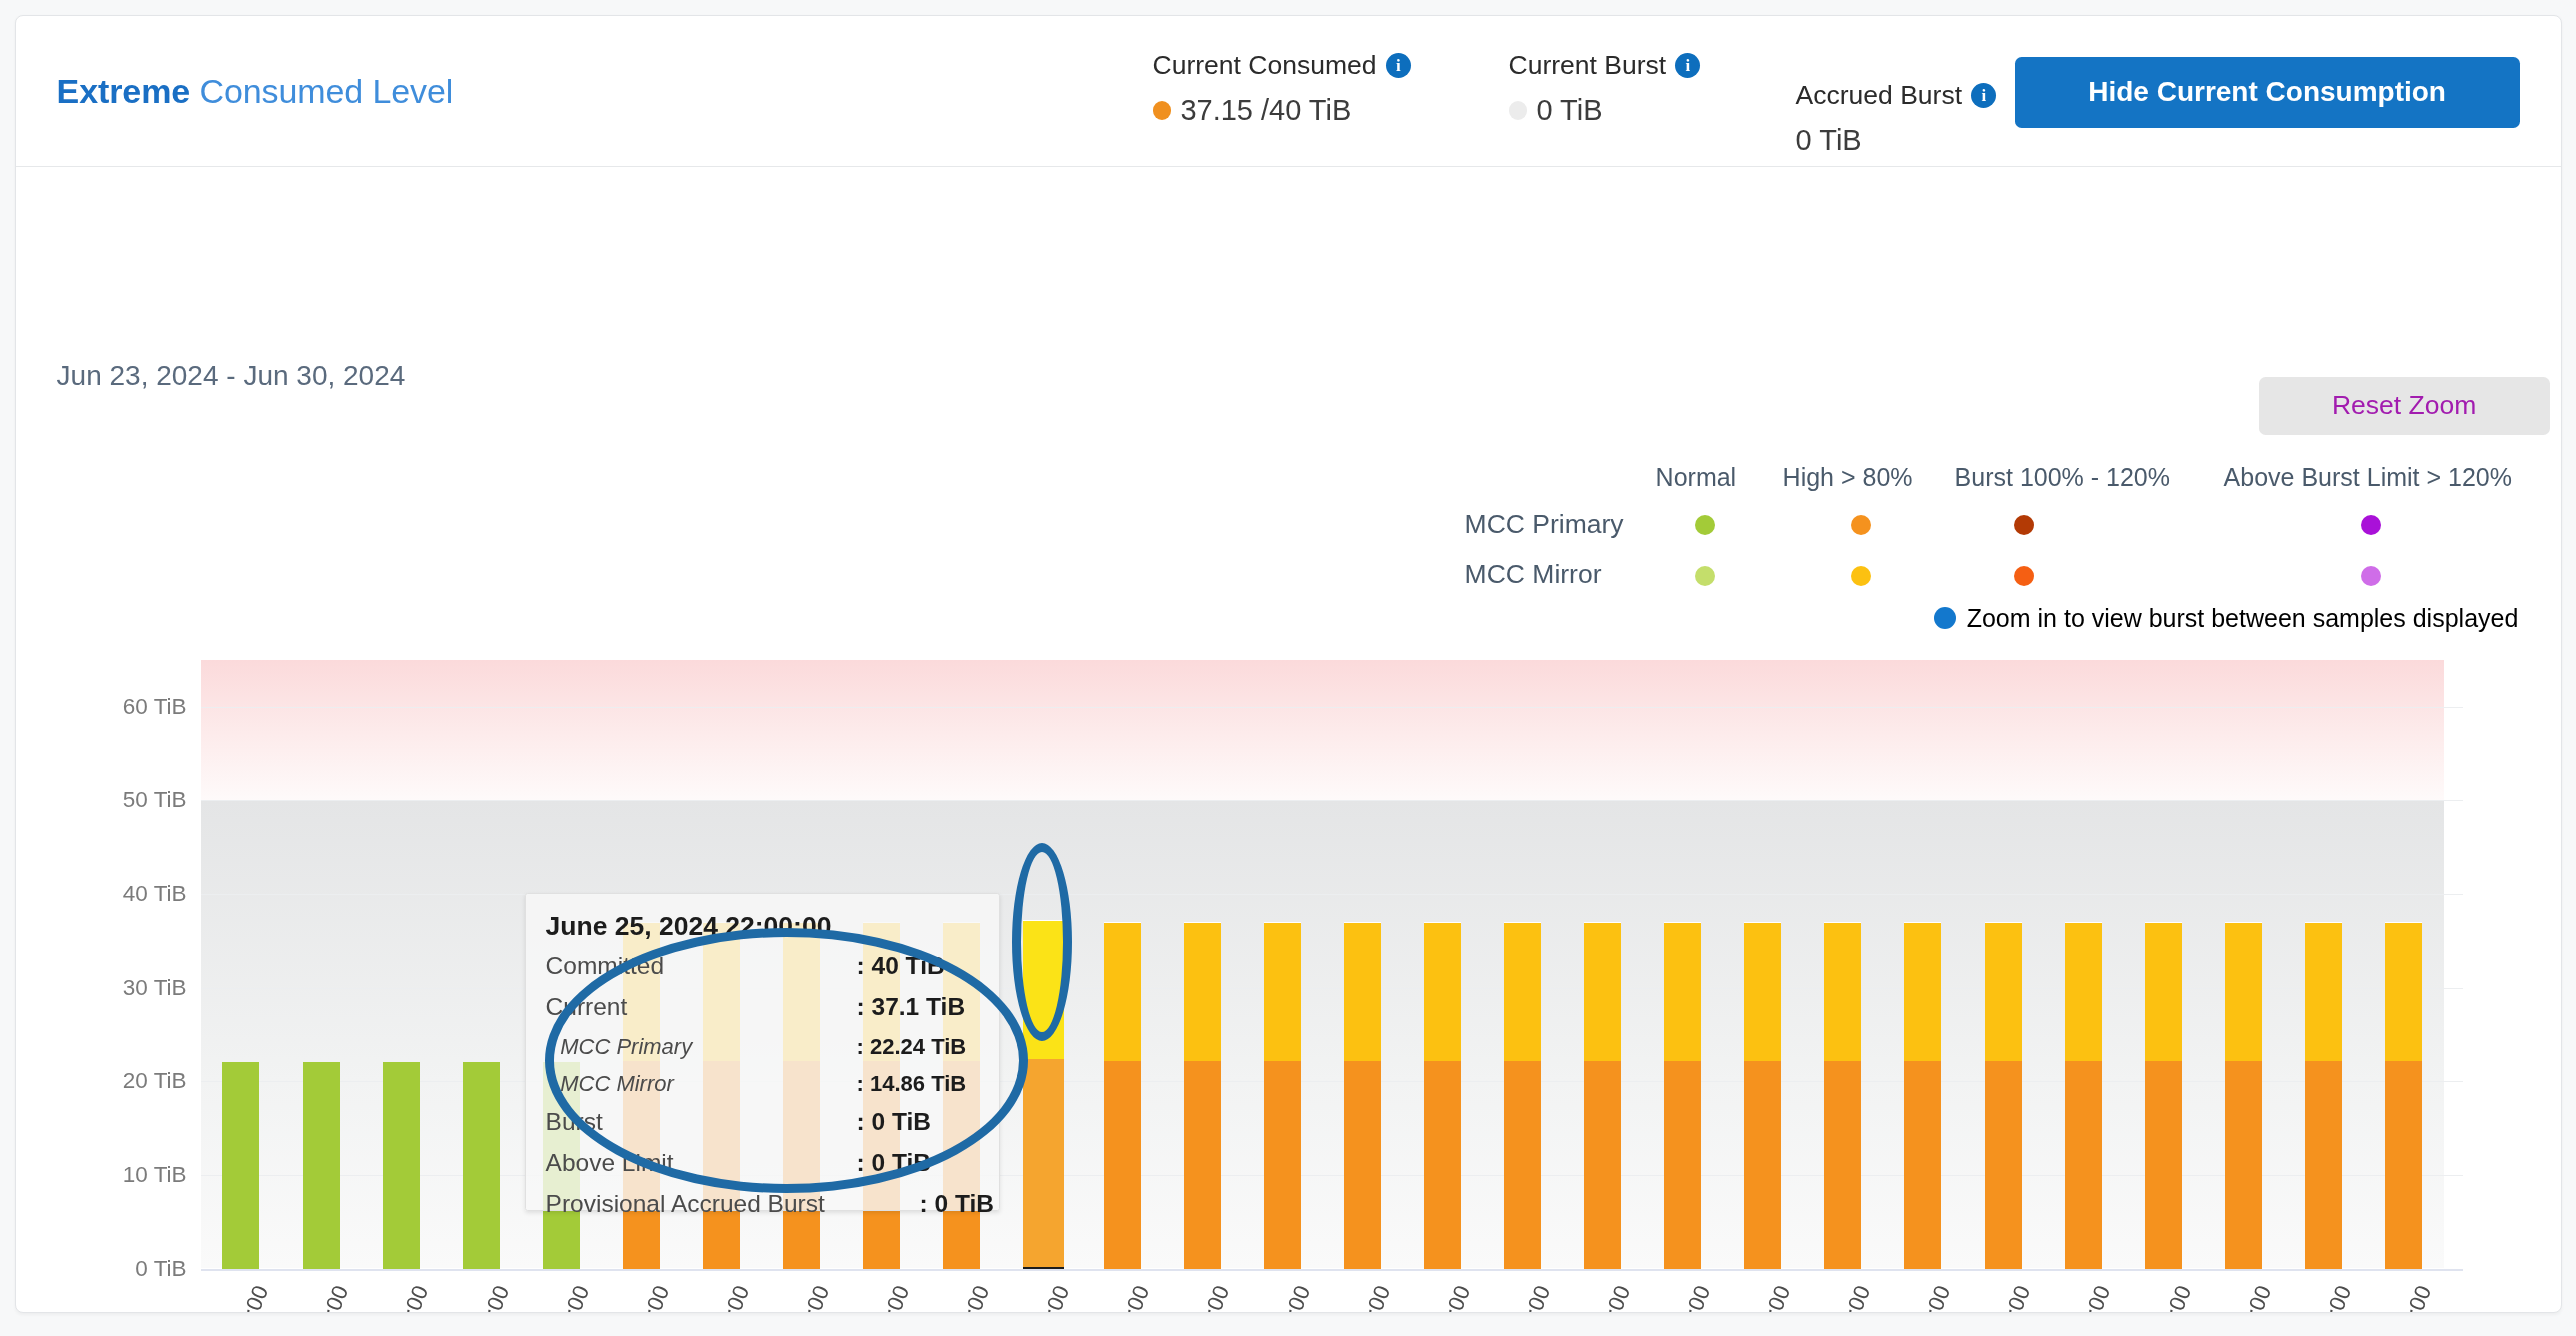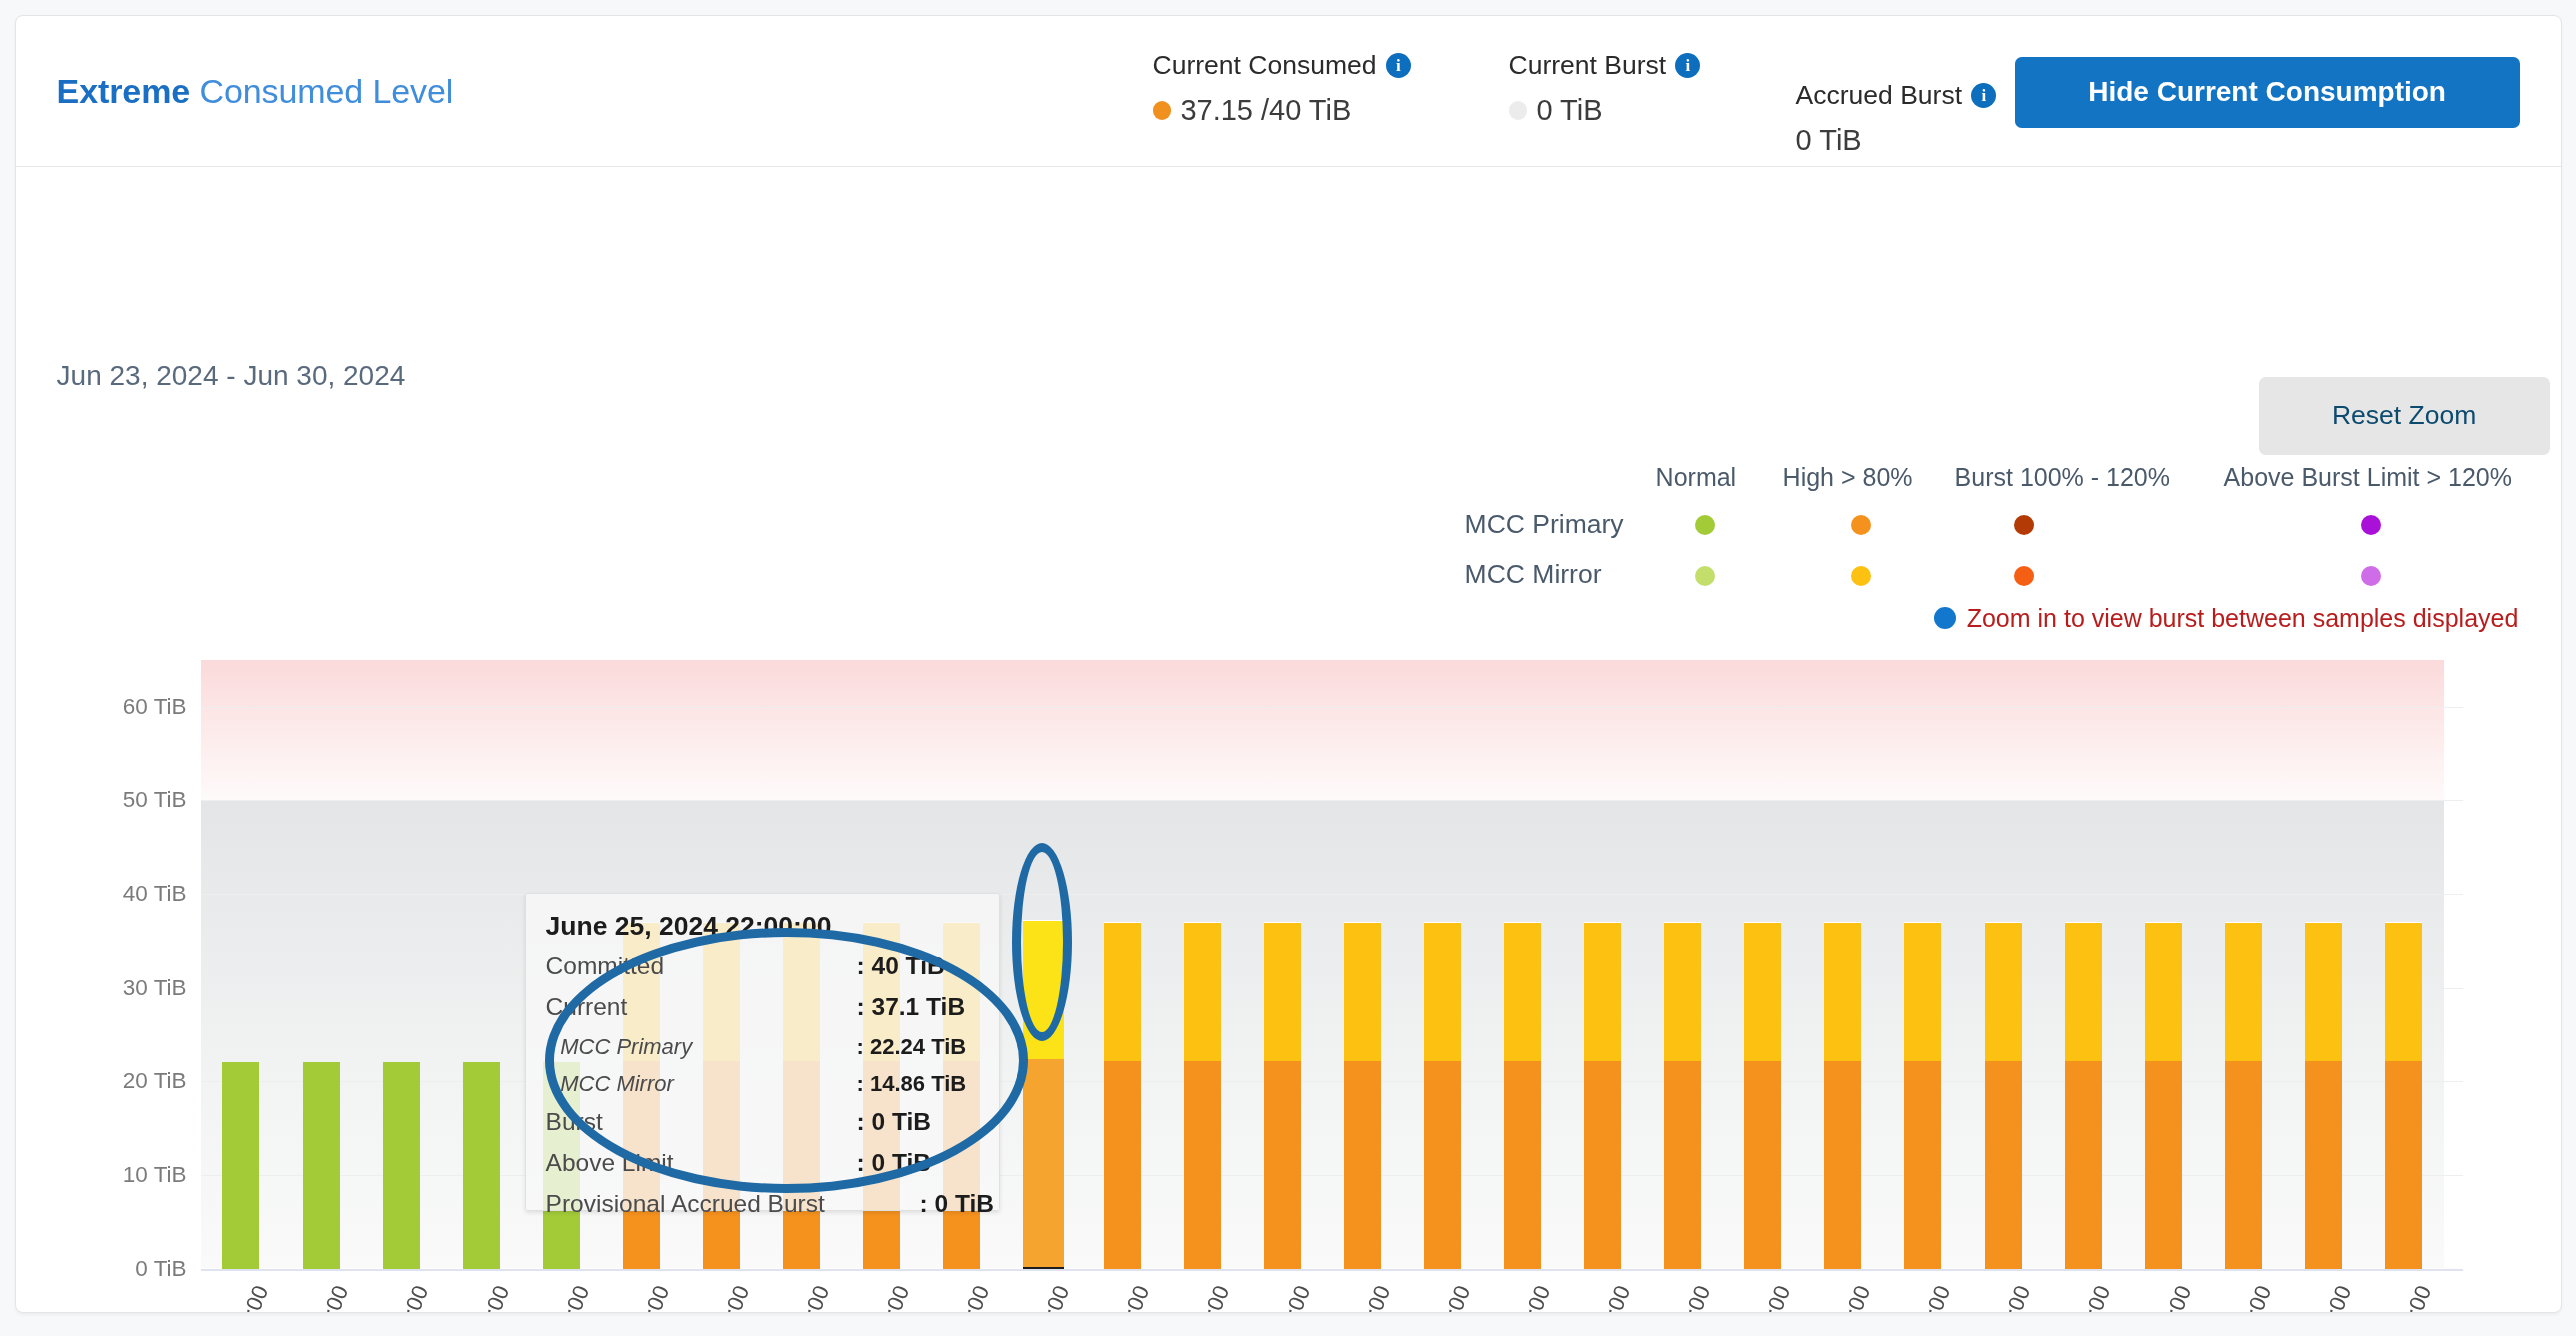--- a/index.html
+++ b/index.html
@@ -73,23 +73,23 @@
   
   .body-area { position:relative; height:1146px; }
 
   .daterange {
     position:absolute; left:41px; top:193px;
     font-size:28px; color:#5a6a7d;
     white-space:nowrap;
   }
   .reset-btn {
     position:absolute; left:2243px; top:210px;
-    width:291px; height:78px;
+    width:291px; height:58px;
     background:#e6e6e6; border:none; border-radius:6.6px;
-    color:#0c4a6e; font-size:26.5px;
+    color:#a21caf; font-size:26.5px;
     font-family:"Liberation Sans", sans-serif;
     cursor:default;
   }
 
   
   .legend { position:absolute; left:1449px; top:296px; width:1065px; }
   .legend-head { position:relative; height:37px; }
   .legend-head span {
     position:absolute; top:0; font-size:25px; color:#4a5a6b; white-space:nowrap;
   }
@@ -107,21 +107,21 @@
     position:absolute; top:6.6px; width:20px; height:20px; border-radius:50%;
   }
   .ld0 { left:230px; }
   .ld1 { left:386px; }
   .ld2 { left:549px; }
   .ld3 { left:896px; }
 
   .legend-note {
     position:absolute; left:1918px; top:437px;
     display:flex; align-items:center; gap:10.6px;
-    font-size:25px; color:#b91c1c; white-space:nowrap;
+    font-size:25px; color:#000000; white-space:nowrap;
   }
   .legend-note .ndot{ width:22.5px; height:22.5px; border-radius:50%; background:#1378cd; flex:none;}
 
   
   .chart {
     position:absolute; left:0; top:0; width:2547px; height:1146px;
   }
   .plot {
     position:absolute;
     left:185px; top:493px;

